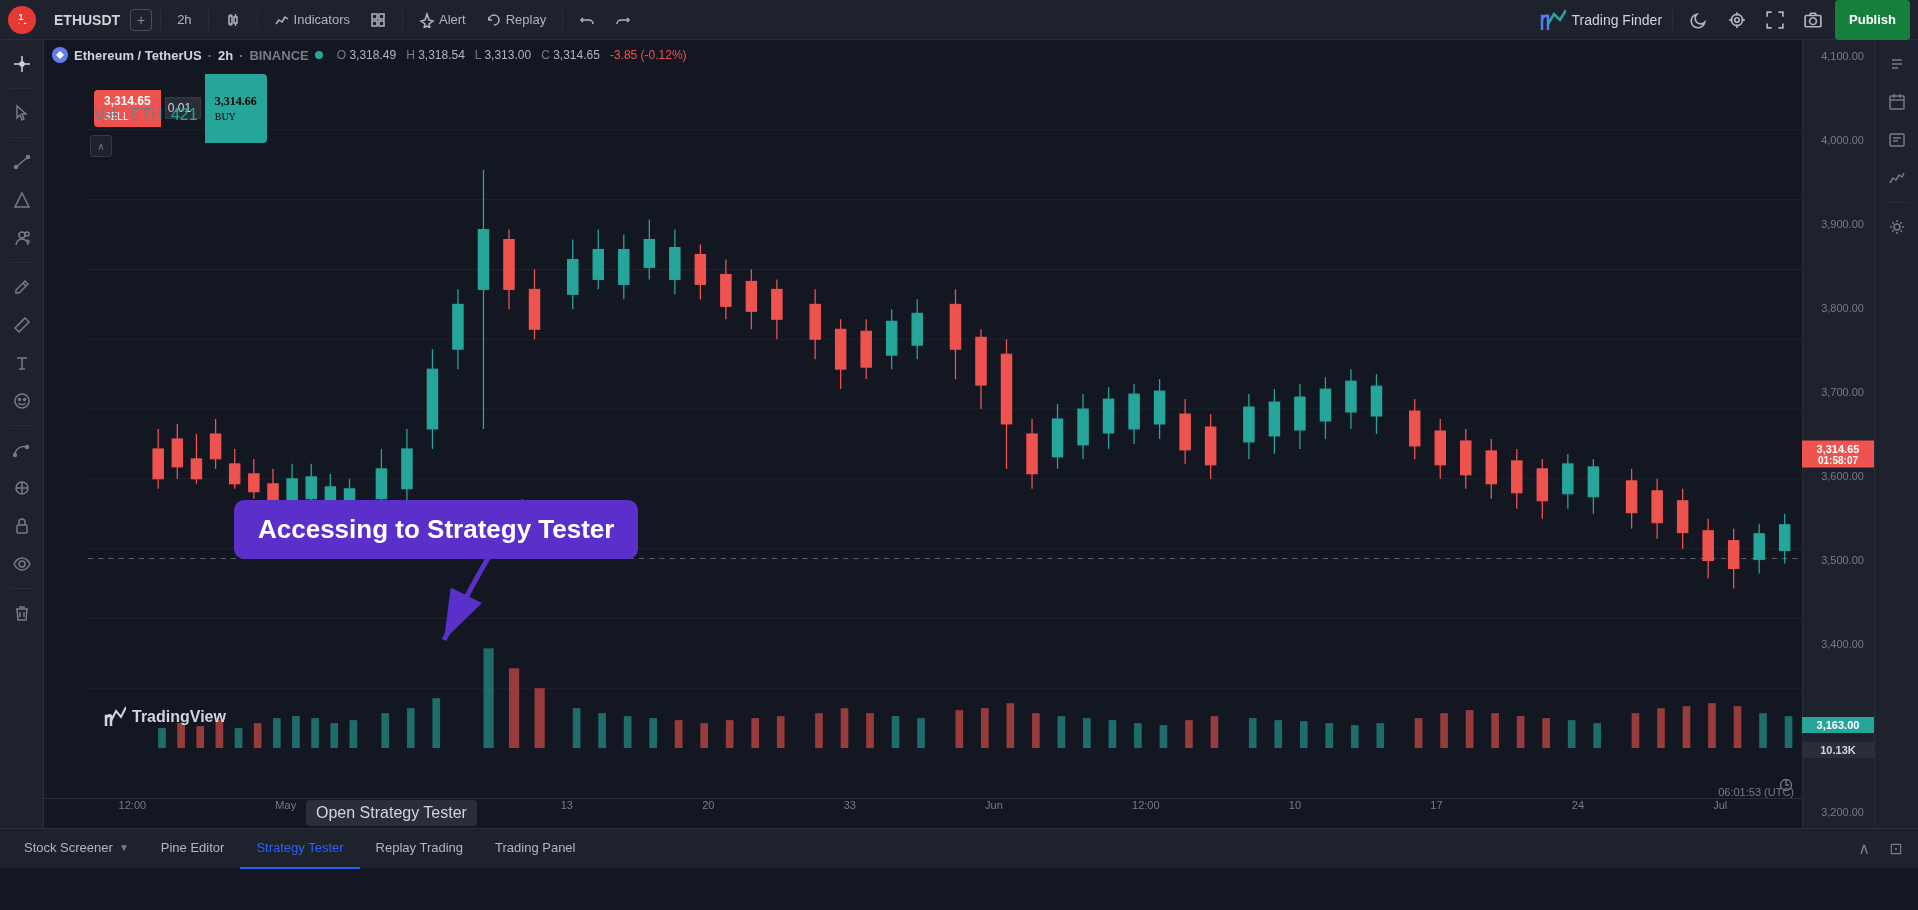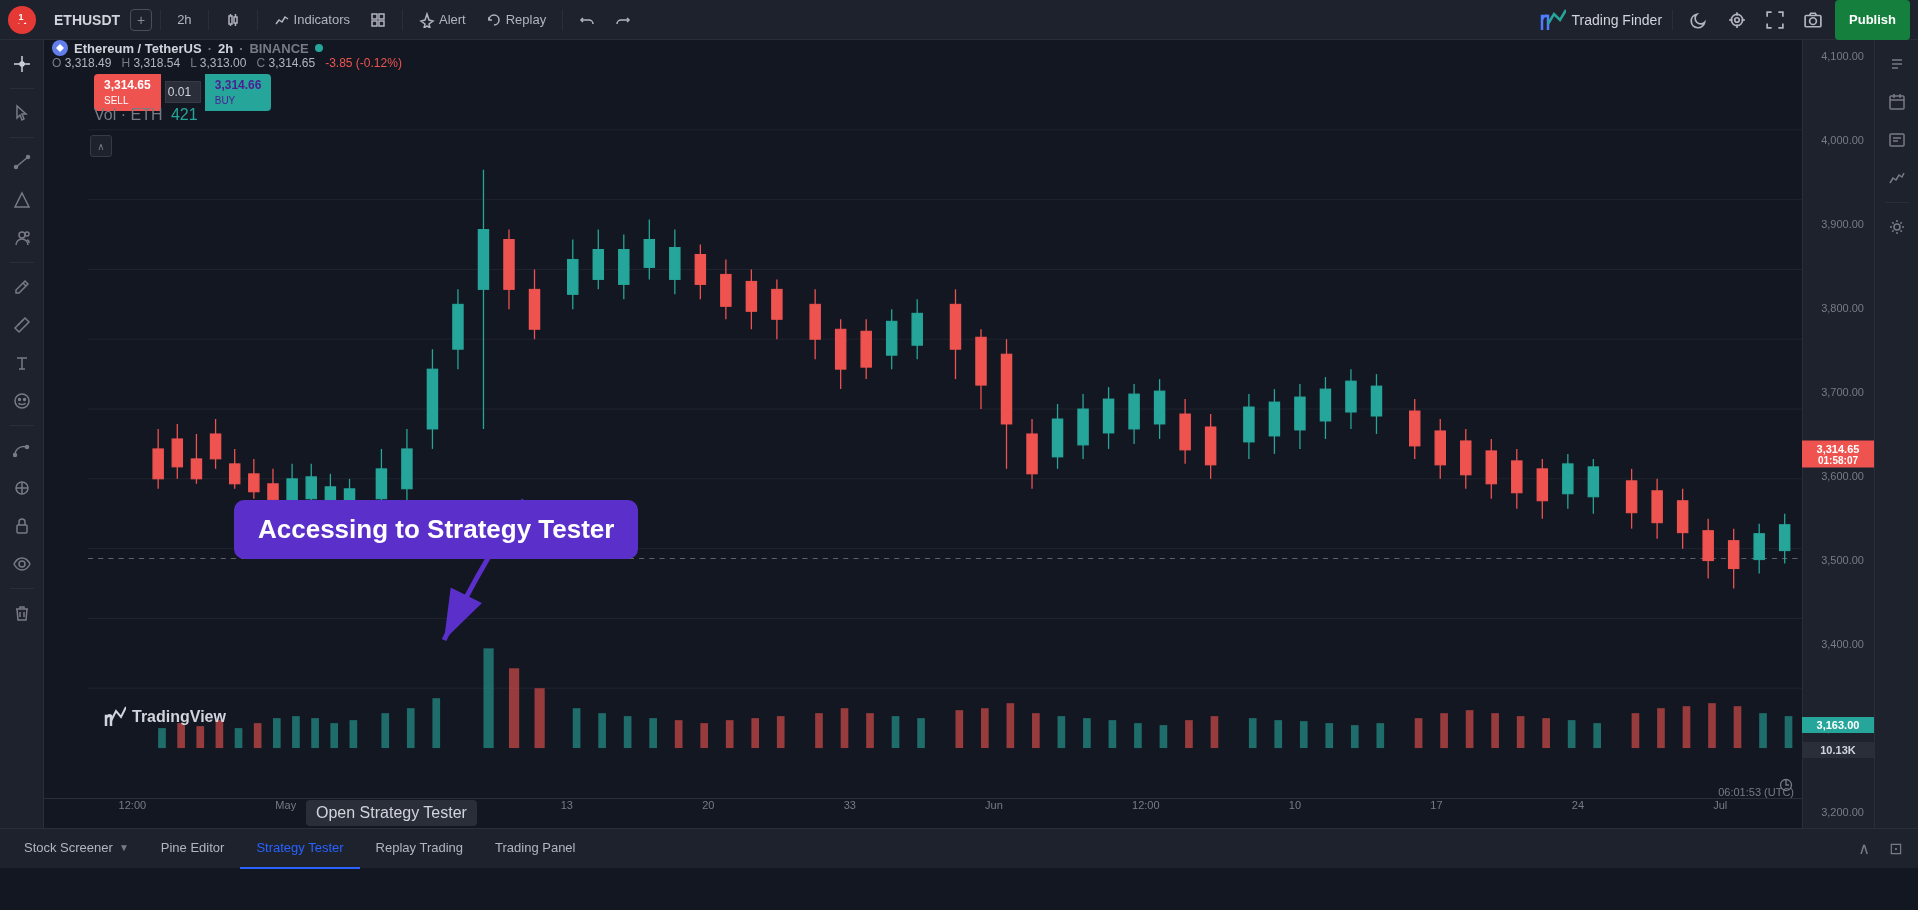--- a/index.html
+++ b/index.html
@@ -123,26 +123,25 @@
       overflow: hidden;
       background: #131722;
     }
 
     
     .ohlc-bar {
       position: absolute;
       top: 0; left: 0; right: 0;
       height: 30px;
       display: flex;
-      align-items: flex-start;
-      gap: 0;
+      align-items: center;
+      gap: 14px;
       padding: 0 8px;
       font-size: 12px;
       z-index: 10;
-      flex-direction: column;
     }
     .ohlc-symbol {
       display: flex; align-items: center; gap: 6px;
       font-weight: 600; font-size: 13px;
     }
     .ohlc-dot { width: 8px; height: 8px; border-radius: 50%; background: #26a69a; }
     .ohlc-values { display: flex; gap: 10px; font-size: 12px; color: #b2b5be; }
     .ohlc-val-label { color: #787b86; }
     .ohlc-change-neg { color: #ef5350; }
 
@@ -168,27 +167,28 @@
       border: 1px solid #363a45;
       color: #d1d4dc;
       font-size: 12px;
       width: 36px;
       text-align: left;
       padding: 3px 2px;
       height: 100%;
     }
     .buy-btn {
       background: #26a69a;
-      color: #4c1d95;
+      color: #000000;
       border: none;
       border-radius: 0 4px 4px 0;
-      padding: 4px 10px;
+      padding: 20px 10px;
       font-size: 12px;
       cursor: pointer;
       line-height: 1.3;
+      font-family: Liberation Serif, serif;
     }
 
     
     .vol-label {
       position: absolute;
       top: 66px; left: 50px;
       font-size: 16px; color: #787b86;
       z-index: 10;
     }
     .vol-value { color: #26a69a; margin-left: 4px; }

